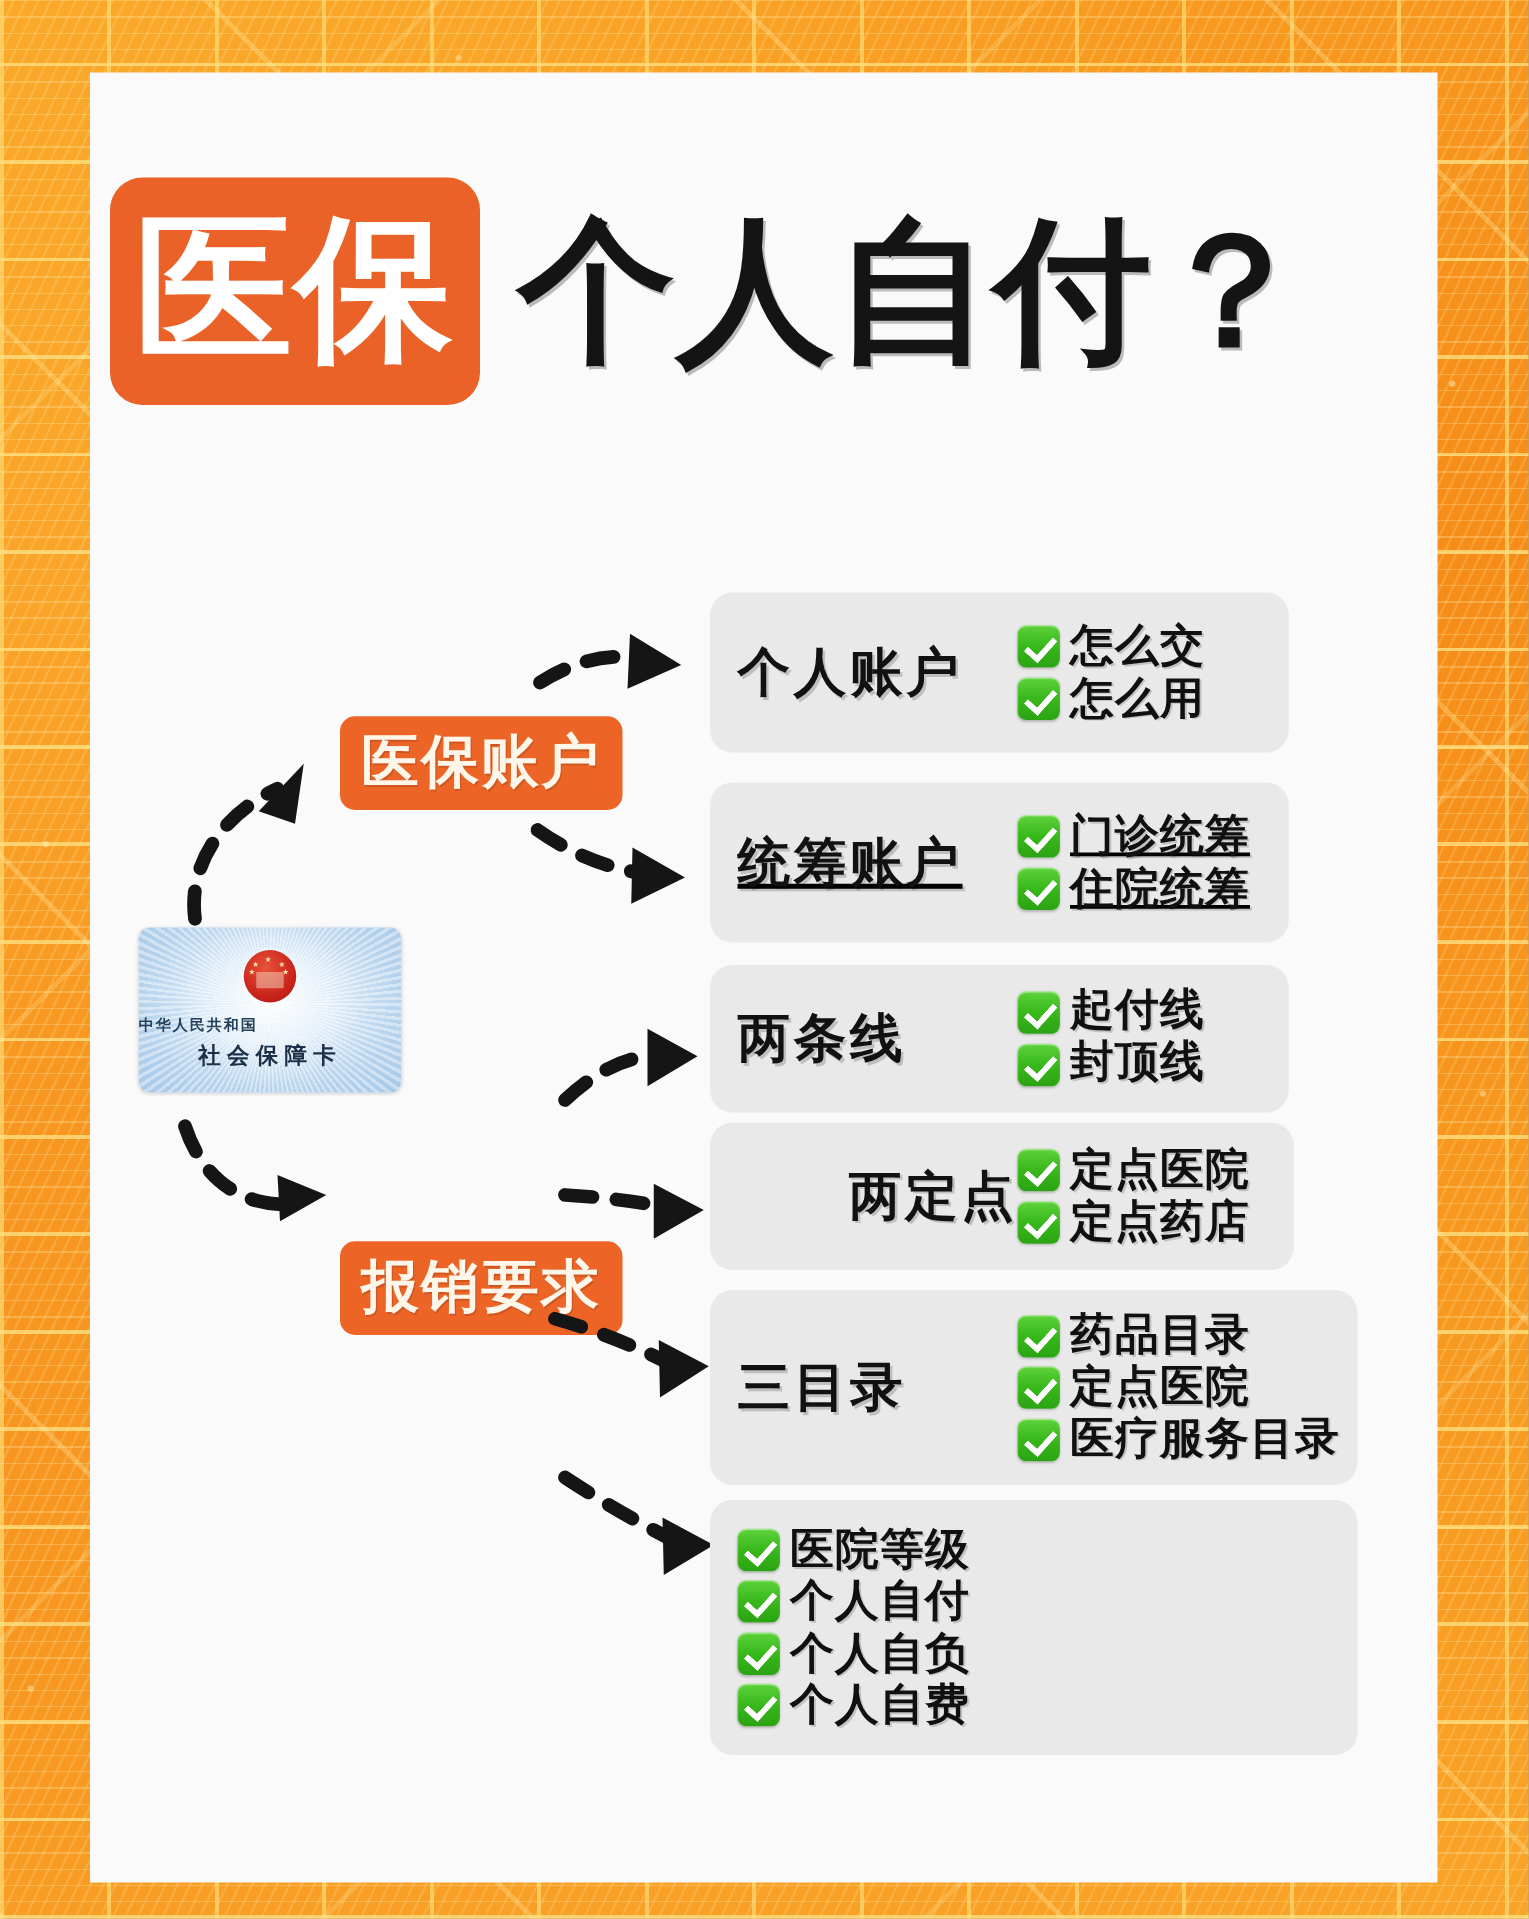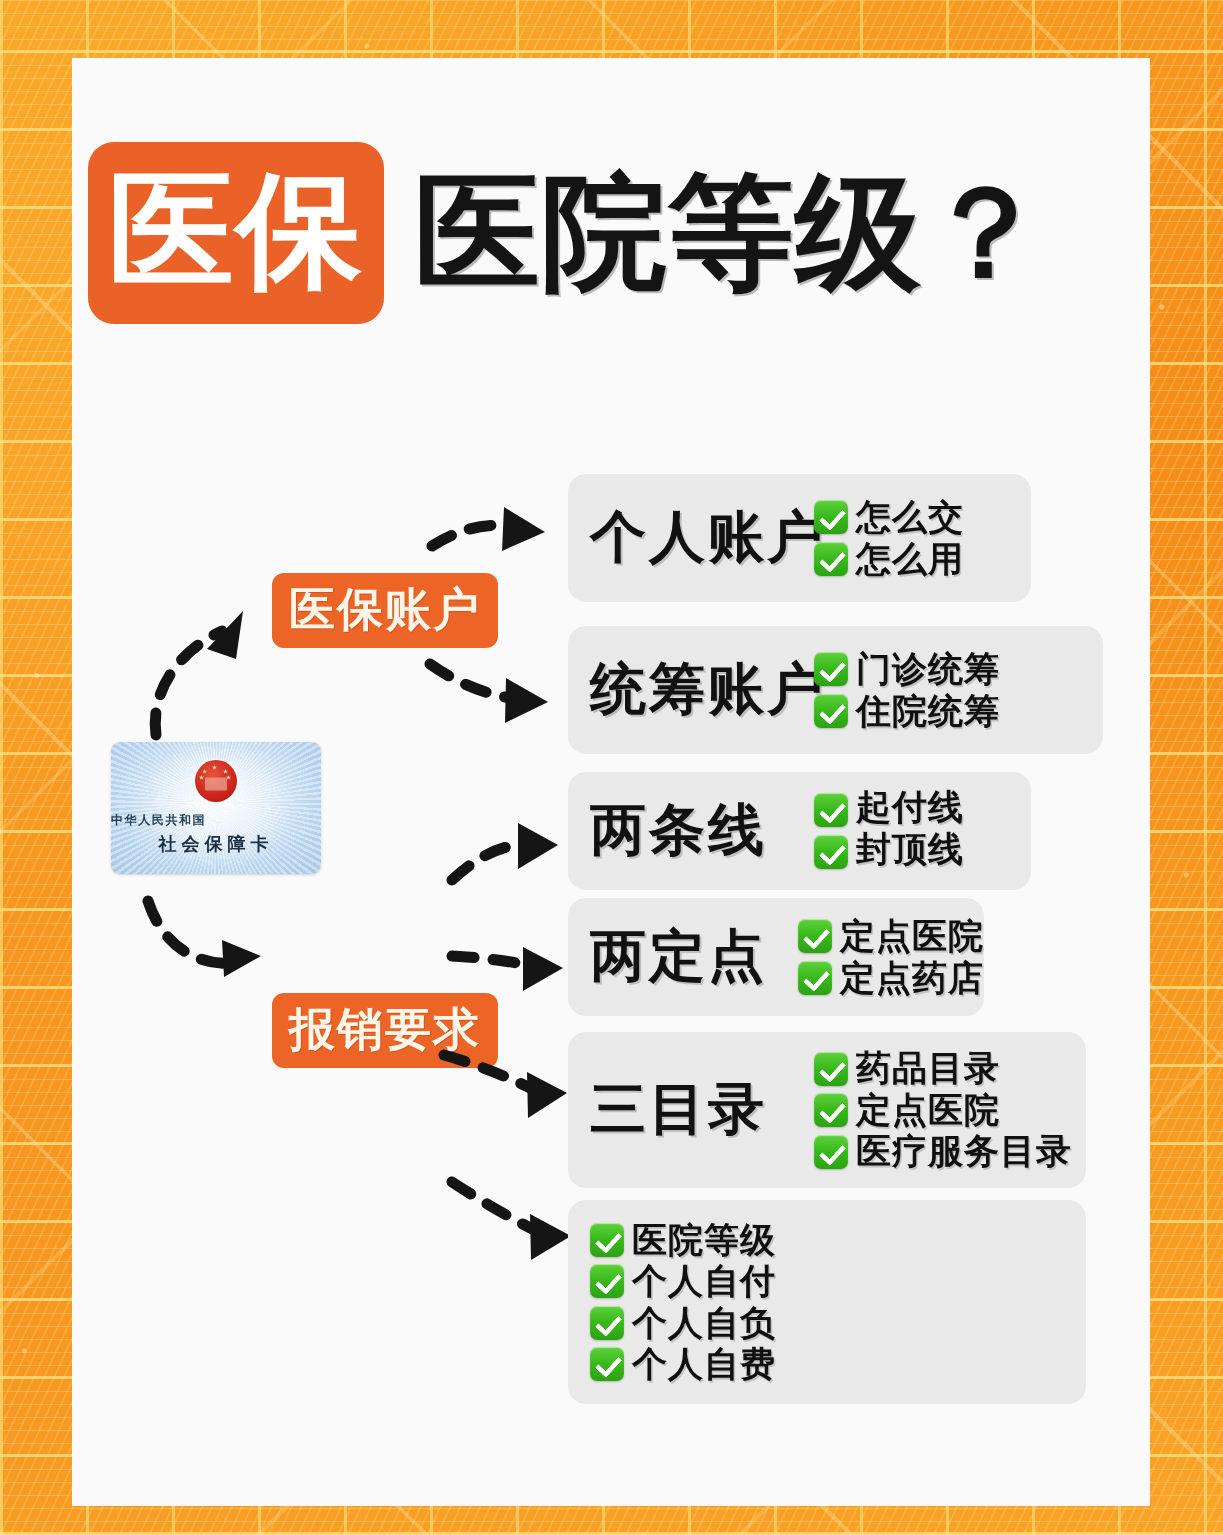--- a/index.html
+++ b/index.html
@@ -213,21 +213,21 @@
   
   .card {
     position: absolute;
     background: #E9E9E9;
     border-radius: 18px;
     display: flex;
     align-items: center;
   }
   .card-title {
     color: #111111;
-    font-size: 56px;
+    font-size: 42px;
     font-weight: 700;
     letter-spacing: 3px;
     white-space: nowrap;
     text-shadow: 2px 2px 0 rgba(0,0,0,0.18);
   }
   .card-items {
     display: flex;
     flex-direction: column;
     justify-content: center;
     gap: 3px;
@@ -264,23 +264,23 @@
     color: #101010;
     font-size: 35px;
     font-weight: 700;
     letter-spacing: 1px;
     line-height: 1.1;
     text-shadow: 1.5px 1.5px 0 rgba(0,0,0,0.16);
   }
 
   
   #card-0 { left: 568px; top: 474px;  width: 463px; height: 128px; padding: 0 0 0 22px; }
-  #card-1 { left: 568px; top: 626px;  width: 535px; height: 128px; padding: 0 0 0 22px; }
+  #card-1 { left: 568px; top: 626px;  width: 463px; height: 128px; padding: 0 0 0 22px; text-decoration: underline; }
   #card-2 { left: 568px; top: 772px;  width: 463px; height: 118px; padding: 0 0 0 22px; font-family: Liberation Mono, monospace; }
-  #card-3 { left: 568px; top: 898px;  width: 416px; height: 118px; padding: 0 0 0 22px; }
+  #card-3 { left: 568px; top: 898px;  width: 467px; height: 118px; padding: 0 0 0 22px; text-align: right; }
   #card-4 { left: 568px; top: 1032px; width: 518px; height: 156px; padding: 0 0 0 22px; }
   #card-5 { left: 568px; top: 1200px; width: 518px; height: 204px; padding: 0 0 0 22px; }
 
   #card-0 .card-title, #card-1 .card-title { width: 224px; }
   #card-2 .card-title, #card-3 .card-title { width: 224px; }
   #card-4 .card-title { width: 224px; }
   #card-5 .card-title { width: 224px; }
 
   
   #arrows {
@@ -297,21 +297,21 @@
 <div id="stage">
 
   <div class="bg-texture"></div>
   <div class="bg-diagonals"></div>
   <div class="bg-speckle"></div>
 
   <div id="panel"></div>
 
   <div id="headline">
     <span class="title-badge">医保</span>
-    <span class="title-rest">医院等级？</span>
+    <span class="title-rest">个人自付？</span>
   </div>
 
   <div id="ss-card">
     <div class="rays"></div>
     <div class="heart-glow"></div>
     <div class="emblem">
       <div class="emblem-disc"></div>
       <div class="emblem-gate"></div>
       <div class="emblem-star" style="left:19px;  top:7px;"></div>
       <div class="emblem-star" style="left:9px;   top:11px;"></div>

